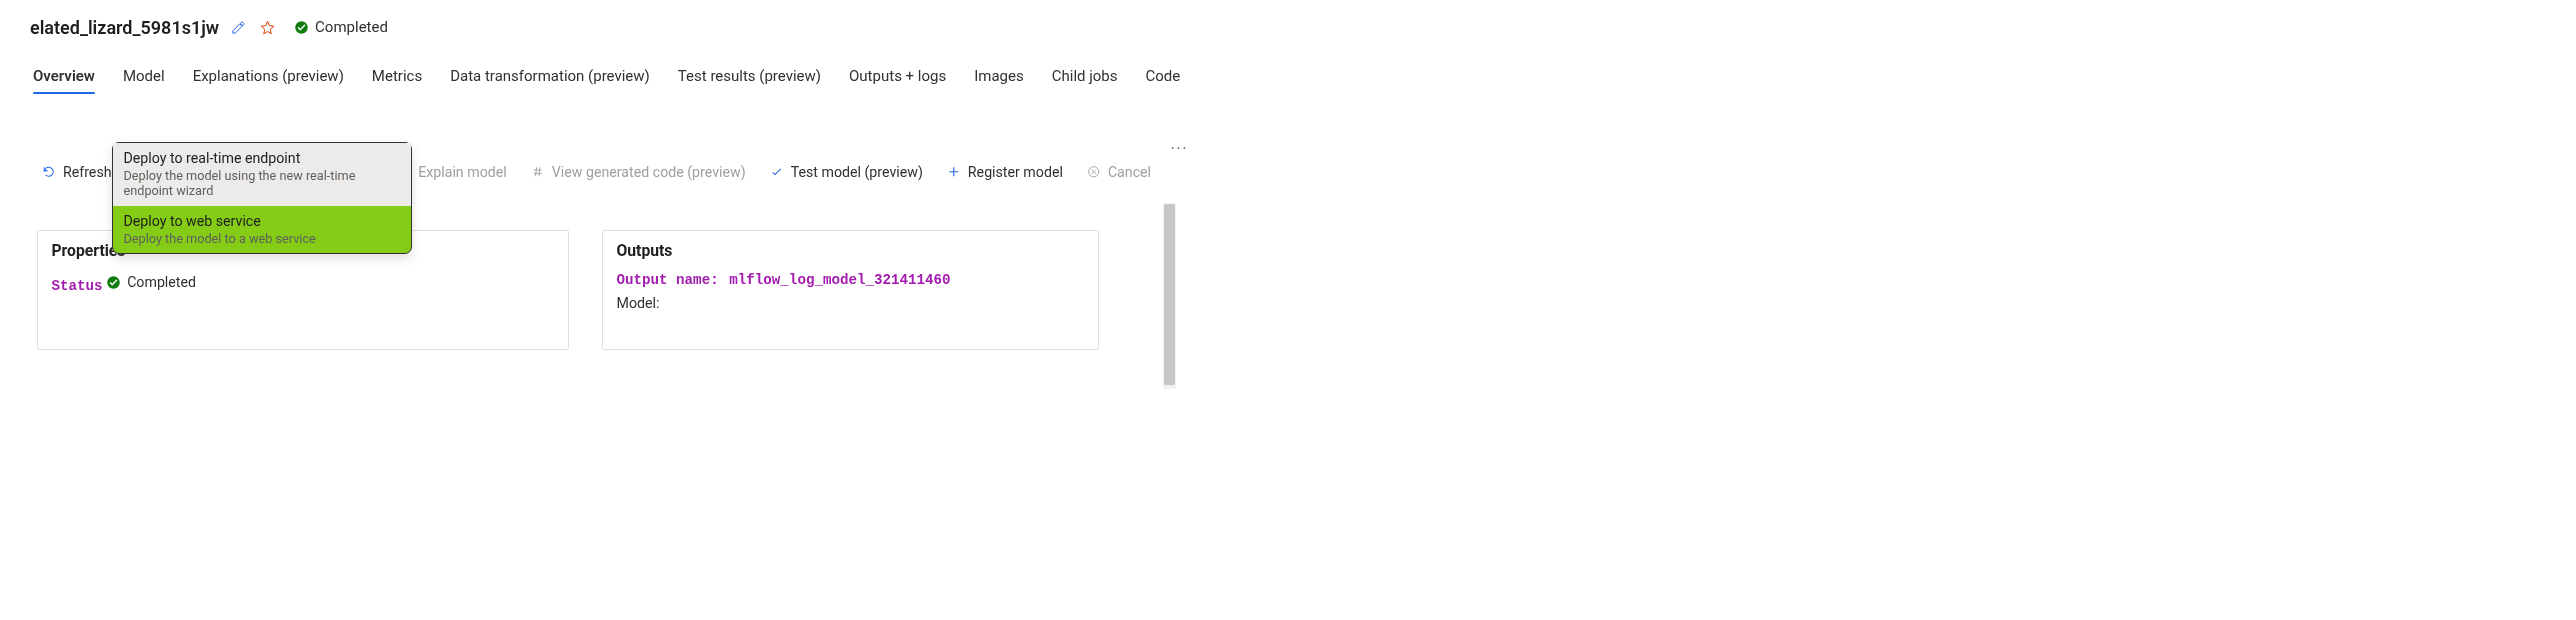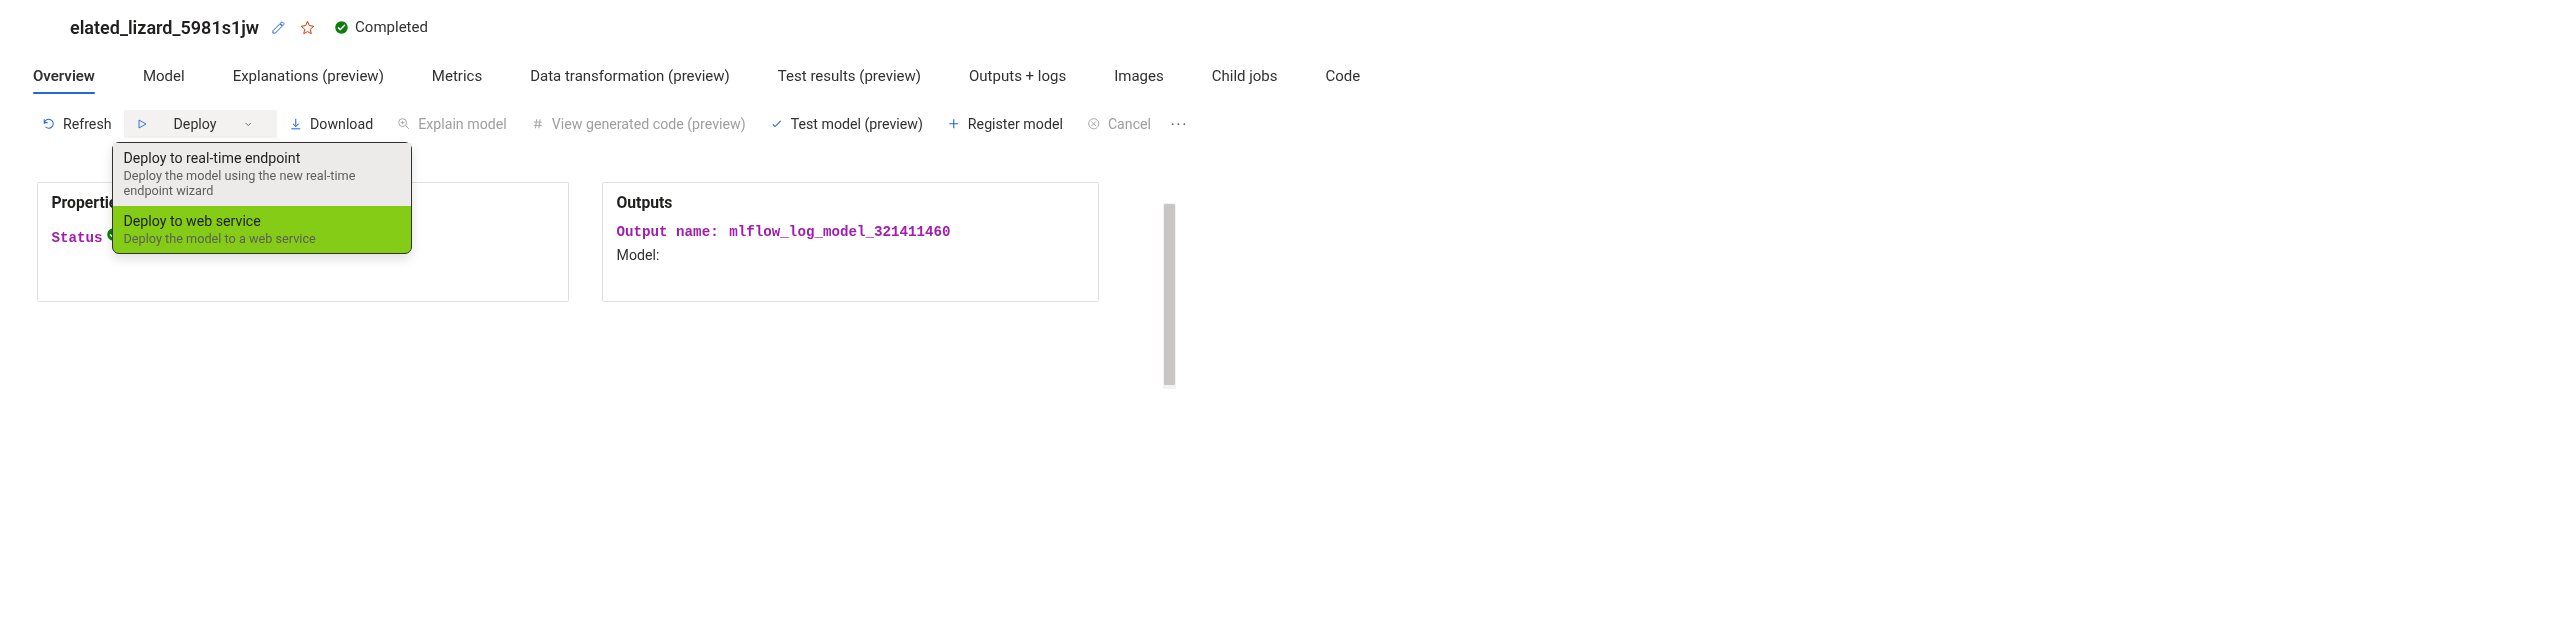--- a/index.html
+++ b/index.html
@@ -14,21 +14,20 @@
     position: relative;
   }
 
   
   .header {
     display: flex;
     align-items: center;
     gap: 10.5px;
     padding: 16.5px 0 6px 30px;
     border-bottom: 0.7px solid transparent;
-    margin-left: 40px;
   }
   .header .title {
     font-size: 18px;
     font-weight: 600;
     color: #201f1e;
   }
   .header .icon-btn {
     width: 18px;
     height: 18px;
     display: inline-flex;
@@ -45,21 +44,21 @@
     color: #323130;
   }
   .chk-circle {
     width: 15px;
     height: 15px;
   }
 
   
   .tabs {
     display: flex;
-    gap: 48px;
+    gap: 28px;
     padding: 22.5px 0 0 33px;
     border-bottom: 0.7px solid #ffffff;
     font-size: 15px;
   }
   .tab {
     padding-bottom: 7.5px;
     cursor: pointer;
     color: #323130;
     white-space: nowrap;
     position: relative;
@@ -89,20 +88,21 @@
     font-size: 14.2px;
     color: #323130;
   }
   .tbtn {
     display: inline-flex;
     align-items: center;
     gap: 7.5px;
     padding: 6px 12px;
     cursor: pointer;
     white-space: nowrap;
+    margin-top: 48px;
   }
   .tbtn.disabled {
     color: #a19f9d;
     cursor: default;
   }
   .tbtn svg { flex: 0 0 auto; }
   .tbtn.deploy-host {
     background: #f3f2f1;
     border-radius: 1.5px;
     gap: 26px;

